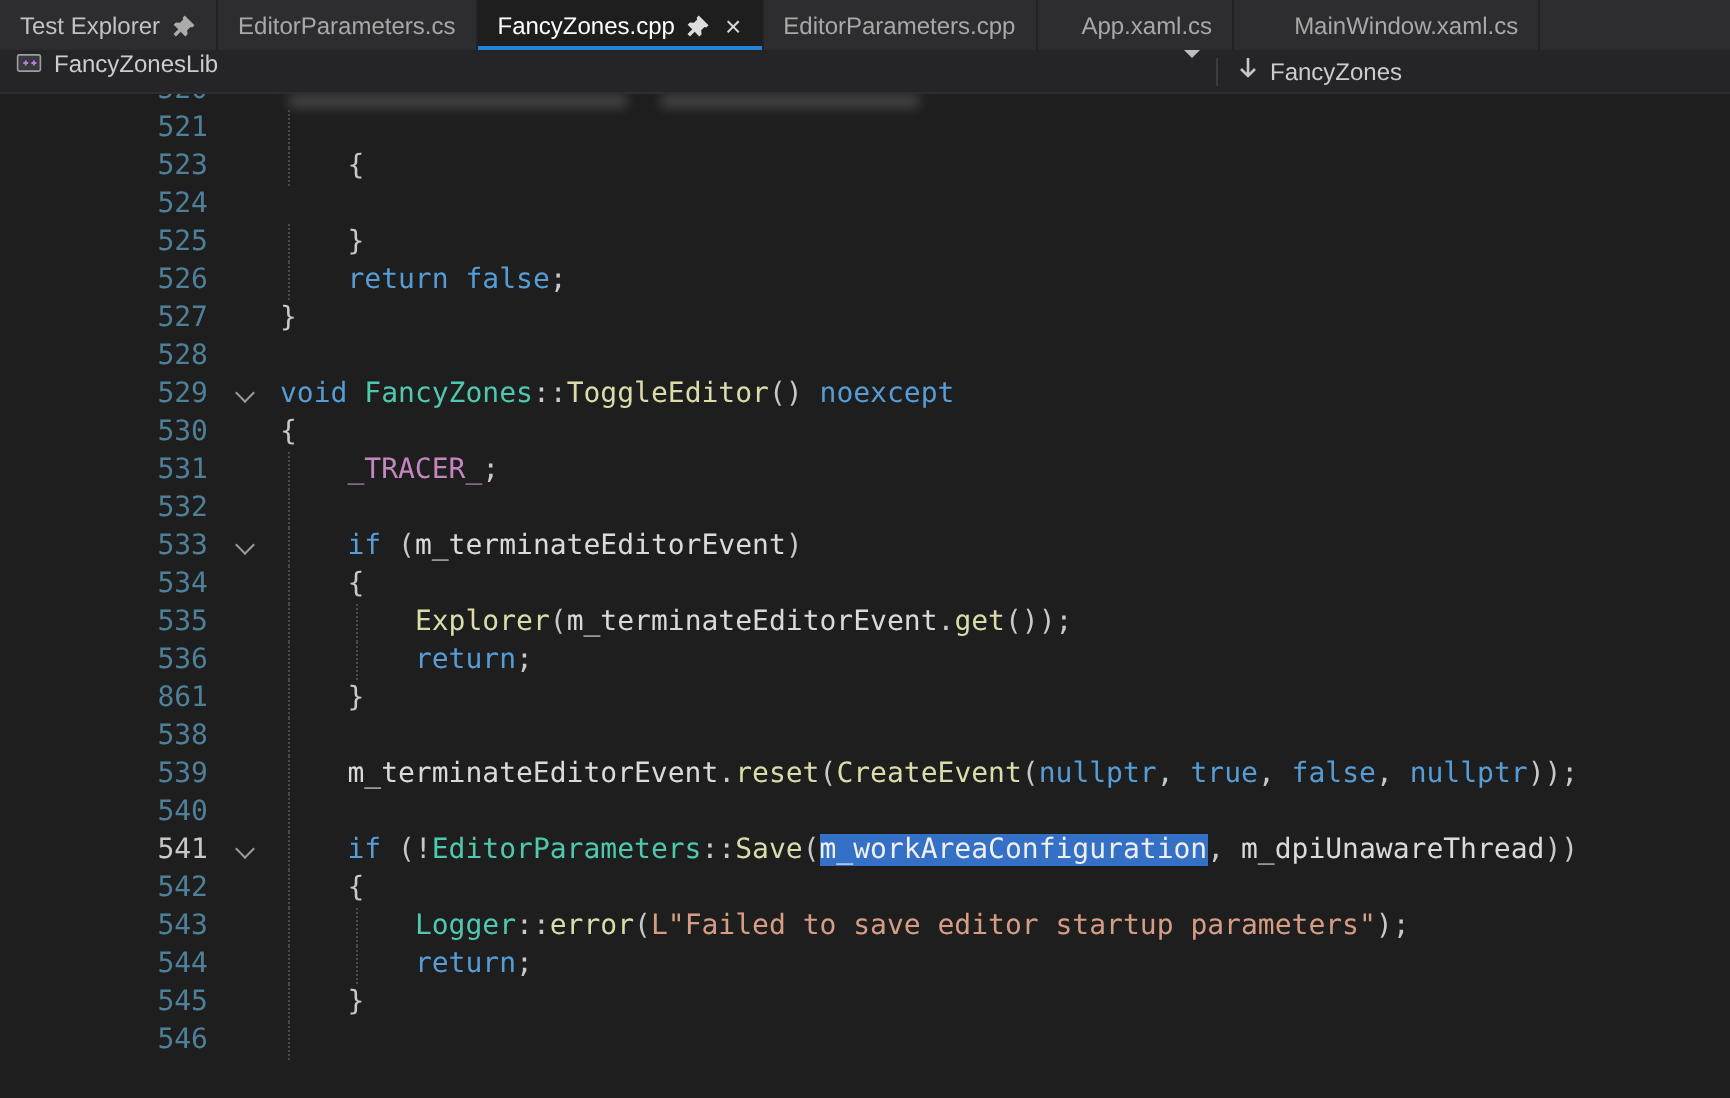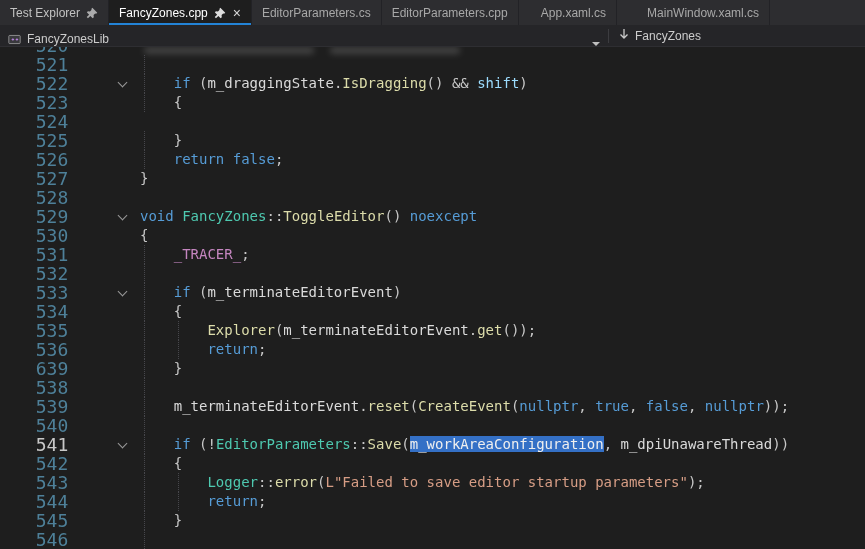--- a/index.html
+++ b/index.html
@@ -15,31 +15,31 @@
   .tab{display:flex;align-items:center;gap:6px;padding:12px 10px;color:#A8A8A8;border-right:1px solid #222226;white-space:nowrap;cursor:default}
   .tab.tool{color:#C2C2C2}
   .tab:nth-child(5){margin-left:12px}
   .tab:nth-child(6){margin-left:20px}
   .tab.active{background:var(--active-tab-bg,#1E1E1E);color:#FFFFFF;position:relative}
   .tab.active::after{content:"";position:absolute;left:0;right:0;bottom:0;height:2px;background:var(--tab-underline,#2383D6)}
   .tab .pin-icon{display:flex;opacity:.85}
   .tab .close-icon{font-size:14px;line-height:1;margin-left:1px;color:#D8D8D8}
   
   .nav-bar{display:flex;height:22px;background:var(--navbar-bg,#252528);align-items:center;font-size:12px;color:#CCCCCC;border-bottom:1px solid #2E2E32}
-  .nav-project{display:flex;align-items:flex-end;gap:6px;width:608px;flex:none;height:100%;padding:0 8px}
+  .nav-project{display:flex;align-items:flex-start;gap:6px;width:608px;flex:none;height:100%;padding:0 8px}
   .proj-icon{display:flex}
   .chevron-down{margin-left:auto;width:0;height:0;border-left:4px solid transparent;border-right:4px solid transparent;border-top:4px solid #BFBFBF}
   .nav-sep{width:1px;height:14px;background:#3C3C40;flex:none}
   .nav-symbol{display:flex;align-items:center;gap:6px;padding:0 10px;height:100%}
   
   .editor{position:relative;height:502px;overflow:hidden;
     font-family:"DejaVu Sans Mono","Liberation Mono",monospace;font-size:14px;line-height:19px}
   .code-row{display:flex;height:19px}
   .code-row:first-child{margin-top:-11px}
-  .line-num{flex:none;width:104px;text-align:center;color:var(--line-number,#4E8099);font-size:18px}
+  .line-num{flex:none;width:104px;text-align:right;color:var(--line-number,#4E8099);font-size:14px}
   .code-row.current .line-num{color:var(--line-number-active,#C8C8C8);font-weight:normal}
   .fold-col{flex:none;width:36px;display:flex;align-items:center;justify-content:center}
   .chev{width:7px;height:7px;border-right:1.5px solid #9A9A9A;border-bottom:1.5px solid #9A9A9A;transform:rotate(45deg);margin-top:-2px}
   .code-cell{position:relative;flex:1;white-space:pre}
   .guide{position:absolute;top:0;bottom:0;width:0;border-left:1px dotted #47474C}
   .smudge{position:absolute;background:#8A8A8A;opacity:.35;filter:blur(3px);border-radius:3px}
   
   .tk-pl{color:var(--plain,#C8C8C8)}
   .tk-kw{color:var(--keyword,#569CD6)}
   .tk-ty{color:var(--type,#4EC9B0)}
@@ -55,31 +55,31 @@
 
 <div class="tab-bar">
     <div class="tab tool">
       <span class="tab-label">Test Explorer</span>
       <span class="pin-icon">
         <svg width="12" height="12" viewBox="0 0 16 16">
           <path fill="currentColor" d="M8.5 1l6.5 6.5-1.5 1.5-1.2-.4-2.2 2.2.3 2.7-1.5 1.5-3.1-3.1L2.6 15 1 13.4l3.2-3.2L1.1 7.1l1.5-1.5 2.7.3 2.2-2.2-.4-1.2L8.5 1z"></path>
         </svg>
       </span>
     </div>
+    <div class="tab">
+      <span class="tab-label">EditorParameters.cs</span>
+    </div>
     <div class="tab active">
       <span class="tab-label">FancyZones.cpp</span>
       <span class="pin-icon">
         <svg width="12" height="12" viewBox="0 0 16 16">
           <path fill="currentColor" d="M8.5 1l6.5 6.5-1.5 1.5-1.2-.4-2.2 2.2.3 2.7-1.5 1.5-3.1-3.1L2.6 15 1 13.4l3.2-3.2L1.1 7.1l1.5-1.5 2.7.3 2.2-2.2-.4-1.2L8.5 1z"></path>
         </svg>
       </span>
       <span class="close-icon">×</span>
-    </div>
-    <div class="tab">
-      <span class="tab-label">EditorParameters.cs</span>
     </div>
     <div class="tab">
       <span class="tab-label">EditorParameters.cpp</span>
     </div>
     <div class="tab">
       <span class="tab-label">App.xaml.cs</span>
     </div>
     <div class="tab">
       <span class="tab-label">MainWindow.xaml.cs</span>
     </div>
@@ -112,27 +112,20 @@
       <div class="line-num">520</div>
       <div class="fold-col"></div>
       <div class="code-cell"><div class="smudge" style="left: 4px; width: 170px; top: 11px; height: 7px;"></div><div class="smudge" style="left: 190px; width: 130px; top: 11px; height: 7px;"></div></div>
     </div>
     <div class="code-row">
       <div class="line-num">521</div>
       <div class="fold-col"></div>
       <div class="code-cell"><div class="guide" style="left: calc(0ch + 4px);"></div></div>
     </div>
     <div class="code-row">
-      <div class="line-num">522</div>
-      <div class="fold-col">
-        <span class="chev"></span>
-      </div>
-      <div class="code-cell"><div class="guide" style="left: calc(0ch + 4px);"></div><span class="tk-pl">    </span><span class="tk-kw">if</span><span class="tk-pl"> (</span><span class="tk-fld">m_draggingState</span><span class="tk-pl">.</span><span class="tk-fn">IsDragging</span><span class="tk-pl">() &amp;&amp; </span><span class="tk-prm">shift</span><span class="tk-pl">)</span></div>
-    </div>
-    <div class="code-row">
       <div class="line-num">523</div>
       <div class="fold-col"></div>
       <div class="code-cell"><div class="guide" style="left: calc(0ch + 4px);"></div><span class="tk-pl">    {</span></div>
     </div>
     <div class="code-row">
       <div class="line-num">524</div>
       <div class="fold-col"></div>
     </div>
     <div class="code-row">
       <div class="line-num">525</div>
@@ -192,21 +185,21 @@
       <div class="line-num">535</div>
       <div class="fold-col"></div>
       <div class="code-cell"><div class="guide" style="left: calc(0ch + 4px);"></div><div class="guide" style="left: calc(4ch + 4px);"></div><span class="tk-pl">        </span><span class="tk-fn">Explorer</span><span class="tk-pl">(</span><span class="tk-fld">m_terminateEditorEvent</span><span class="tk-pl">.</span><span class="tk-fn">get</span><span class="tk-pl">());</span></div>
     </div>
     <div class="code-row">
       <div class="line-num">536</div>
       <div class="fold-col"></div>
       <div class="code-cell"><div class="guide" style="left: calc(0ch + 4px);"></div><div class="guide" style="left: calc(4ch + 4px);"></div><span class="tk-pl">        </span><span class="tk-kw">return</span><span class="tk-pl">;</span></div>
     </div>
     <div class="code-row">
-      <div class="line-num">639</div>
+      <div class="line-num">861</div>
       <div class="fold-col"></div>
       <div class="code-cell"><div class="guide" style="left: calc(0ch + 4px);"></div><span class="tk-pl">    }</span></div>
     </div>
     <div class="code-row">
       <div class="line-num">538</div>
       <div class="fold-col"></div>
       <div class="code-cell"><div class="guide" style="left: calc(0ch + 4px);"></div></div>
     </div>
     <div class="code-row">
       <div class="line-num">539</div>

